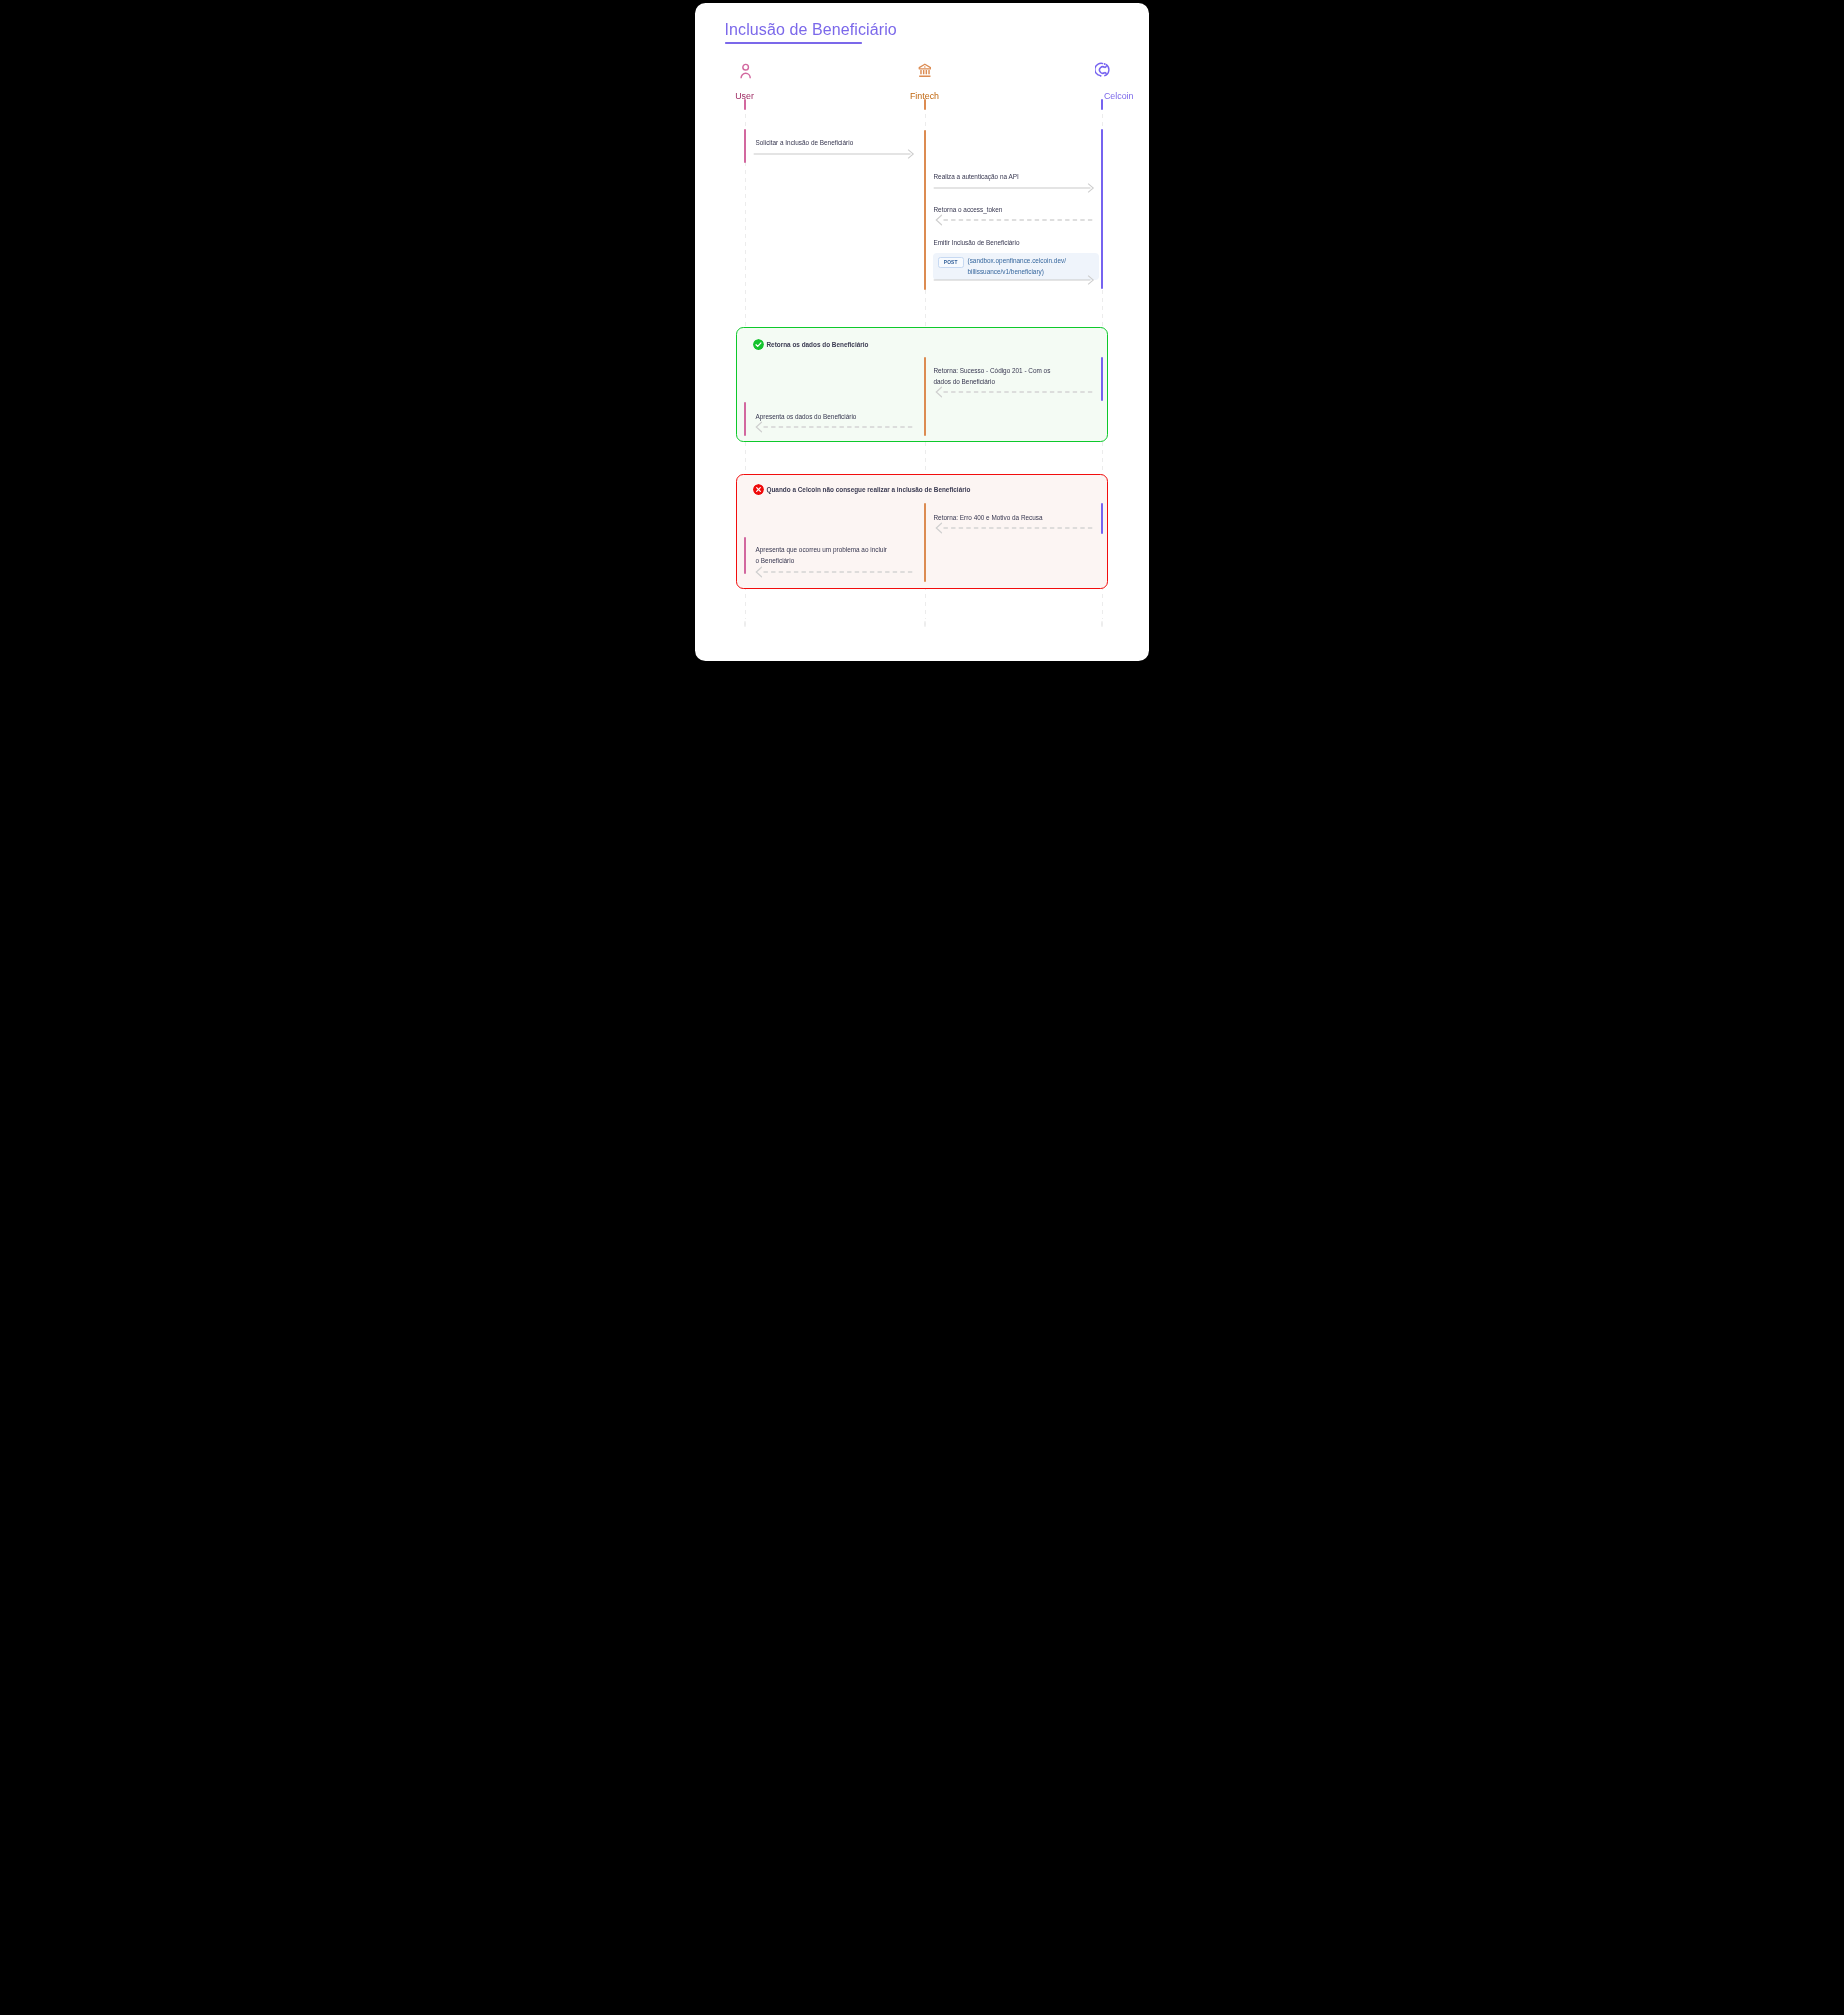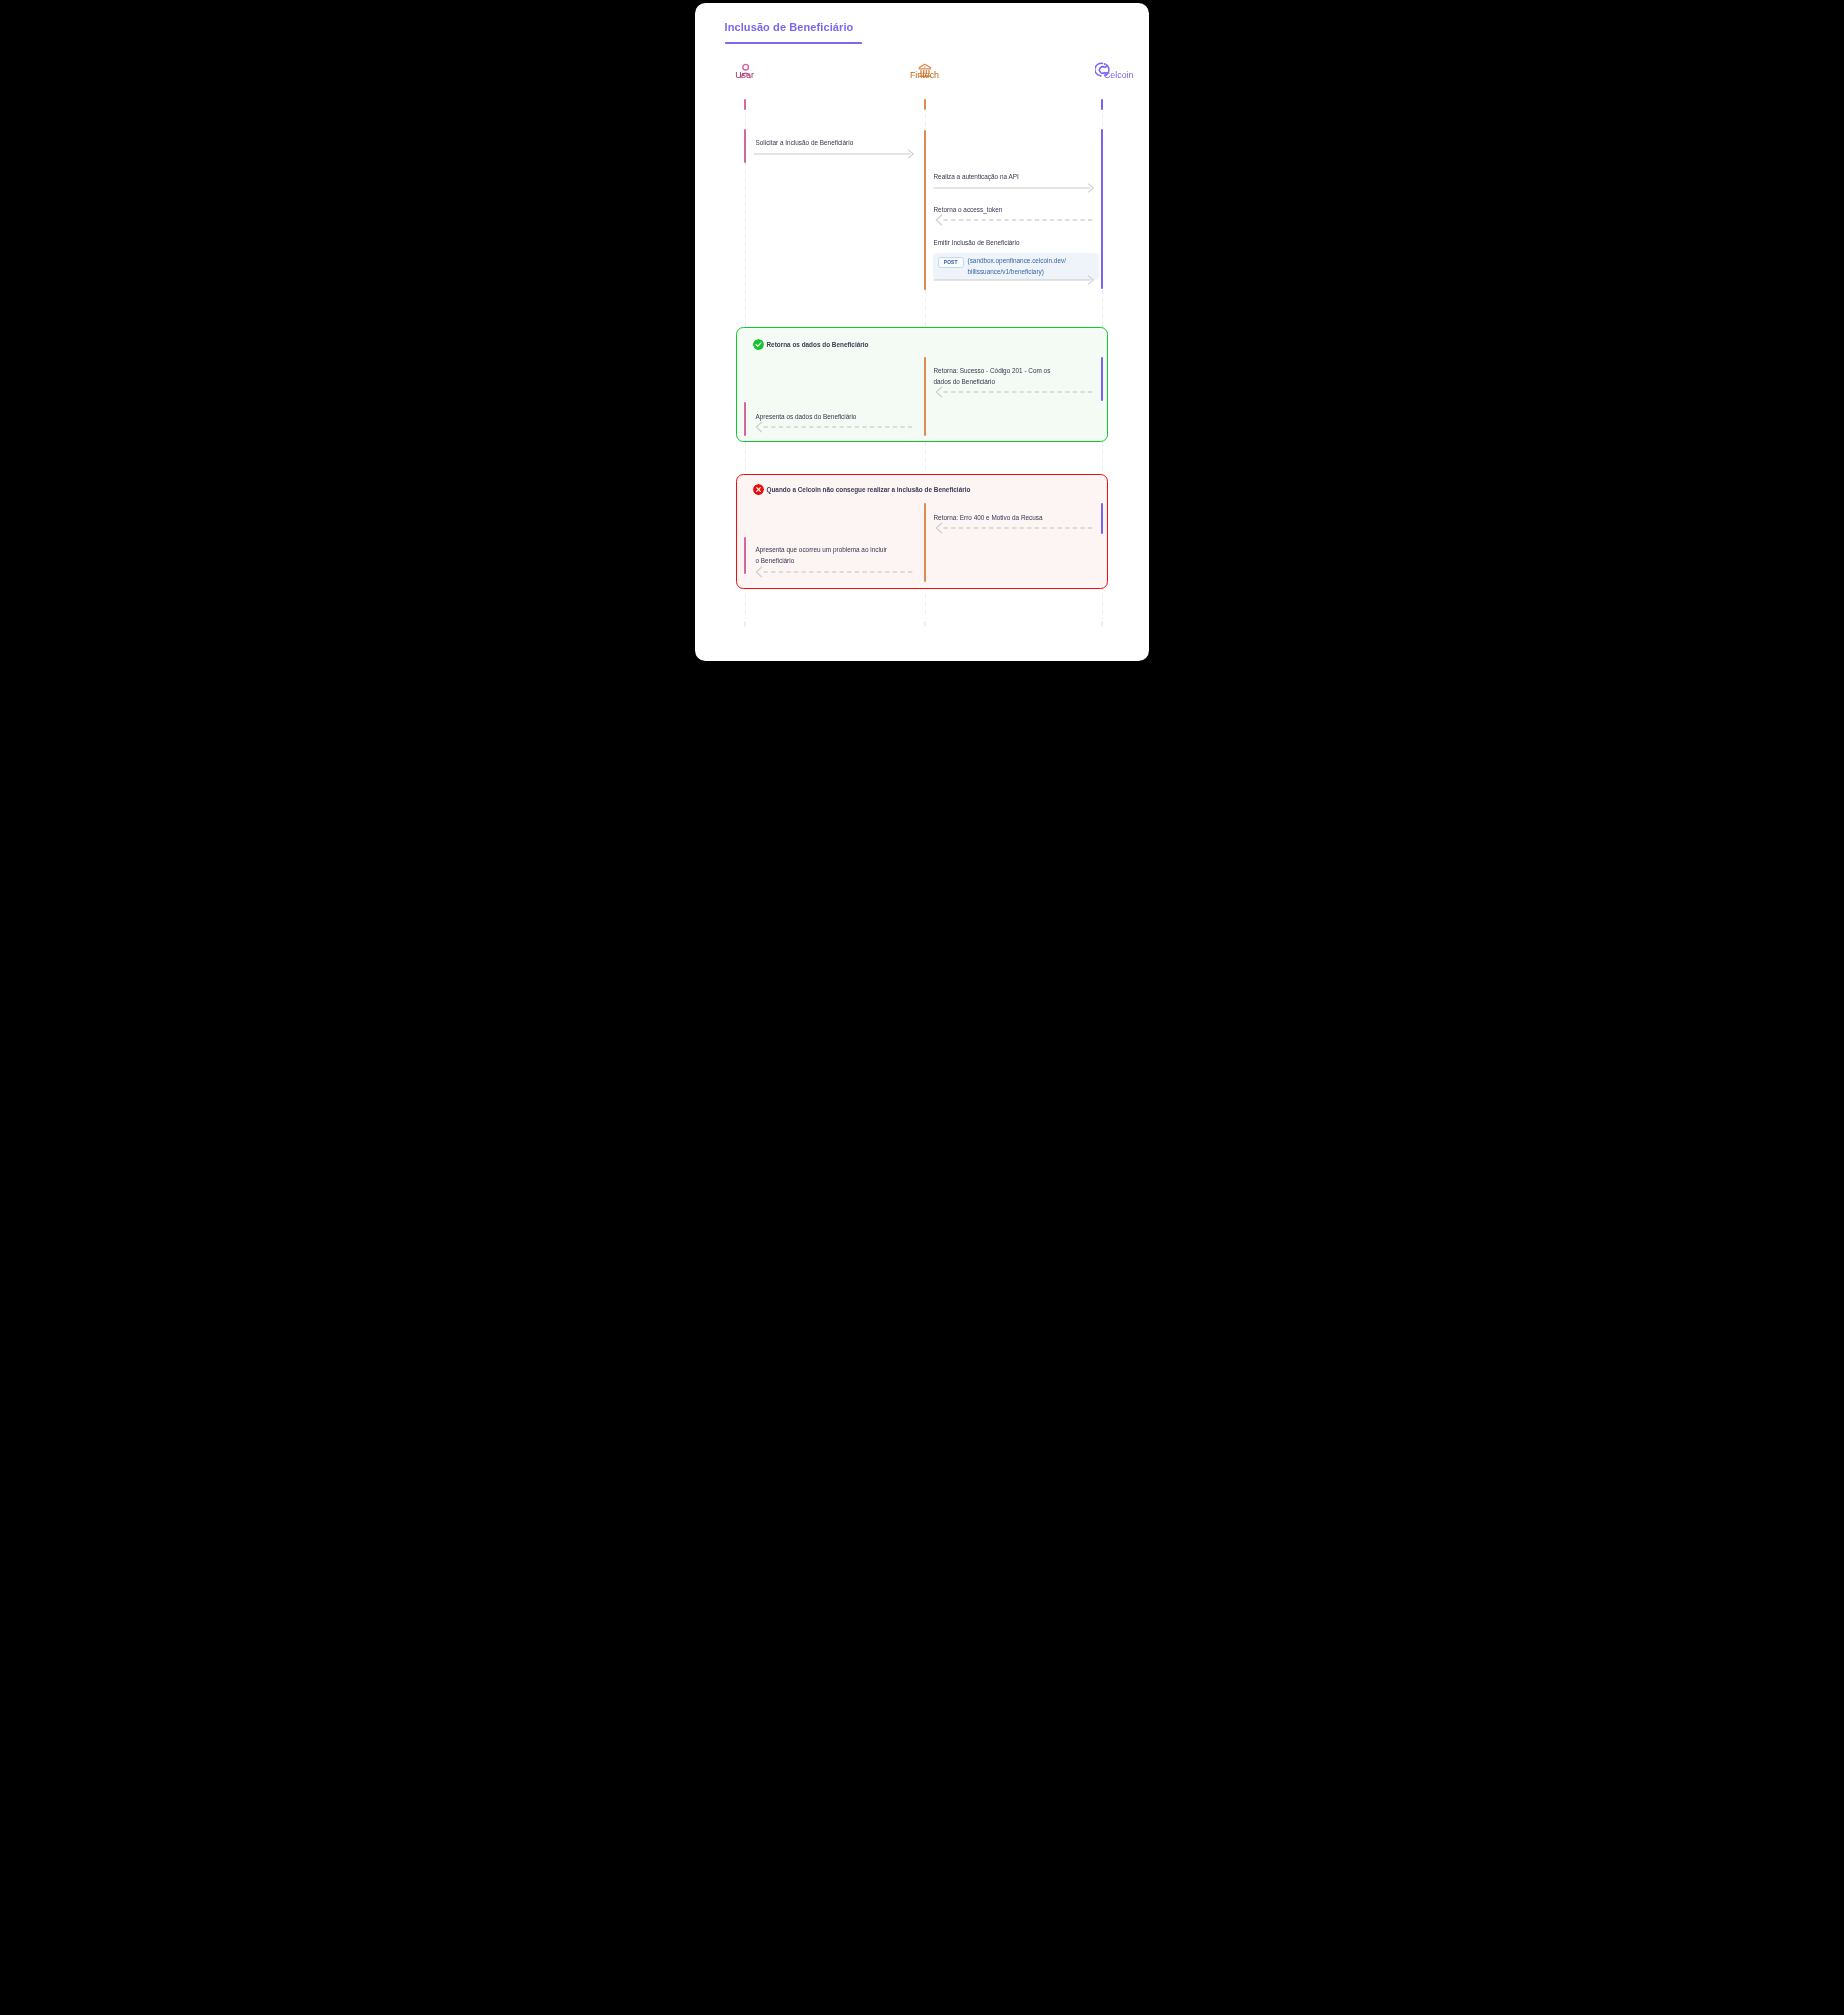--- a/index.html
+++ b/index.html
@@ -2,25 +2,25 @@
 <html style="font-size:6.4px"><head>
 <meta charset="utf-8">
 <style>
   html,body{margin:0;padding:0;background:#000;}
   body{font-family:"Liberation Sans", sans-serif;}
   #stage{position:relative;width:461px;height:664px;background:#000;overflow:hidden;margin:0 auto;}
   #card{position:absolute;left:3.2px;top:3.2px;right:3.2px;bottom:3.2px;background:#ffffff;border-radius:10.5px;}
   .abs{position:absolute;}
 
   
-  .page-title{left:33px;top:21px;font-size:11px;font-weight:700;color:#7B68EA;letter-spacing:0.1px;}
+  .page-title{left:33px;top:21px;font-size:16px;font-weight:400;color:#7B68EA;letter-spacing:0.1px;}
   .title-underline{left:33px;top:42px;width:137px;height:1.6px;background:#7B68EA;border-radius:0.8px;}
 
   
-  .actor-label{top:70px;width:64px;text-align:center;font-size:8.9px;font-weight:500;}
+  .actor-label{top:91px;width:64px;text-align:center;font-size:8.9px;font-weight:500;}
   .stub{width:2.8px;height:11px;border-radius:2px;top:99px;}
 
   
   .lifeline{top:114px;height:505px;width:1.2px;
     background:repeating-linear-gradient(to bottom,#ececec 0 3.6px,transparent 3.6px 8px);}
   .enddot{top:621px;width:2.8px;height:6.4px;border-radius:50%;background:#ededed;}
 
   
   .act{width:2.8px;border-radius:2px;z-index:5;}
   .act.user{background:#D2689F;}

